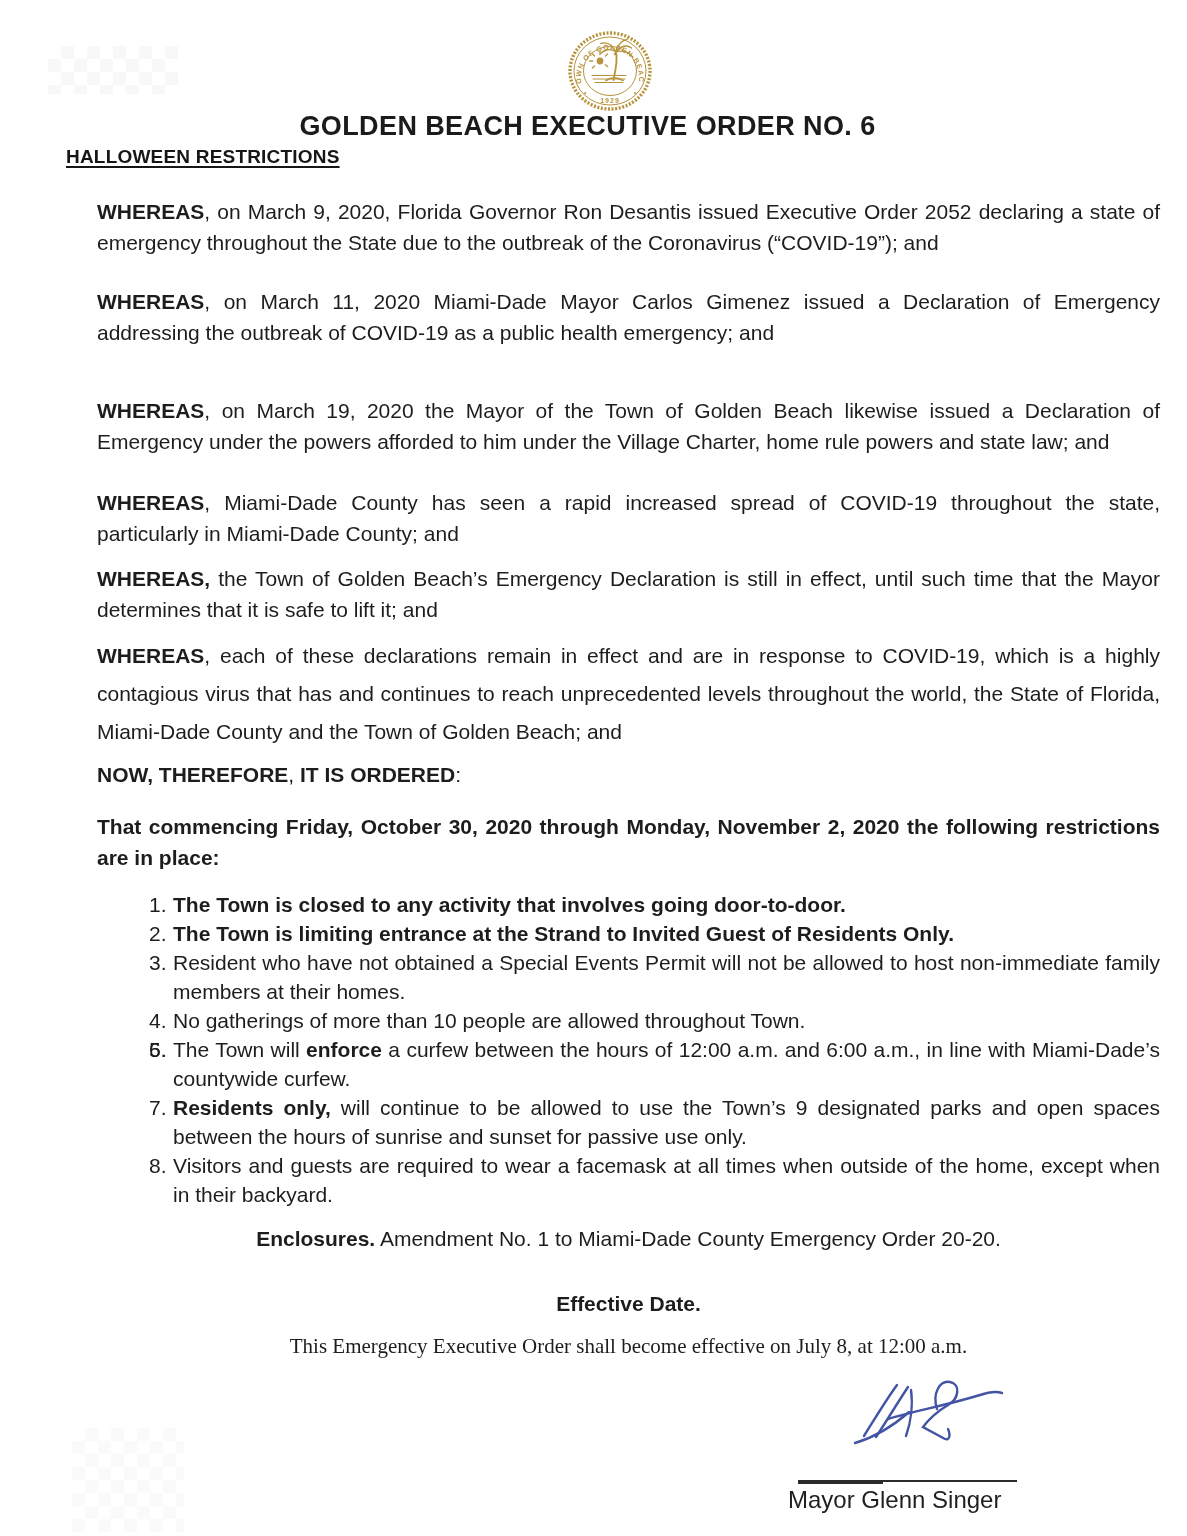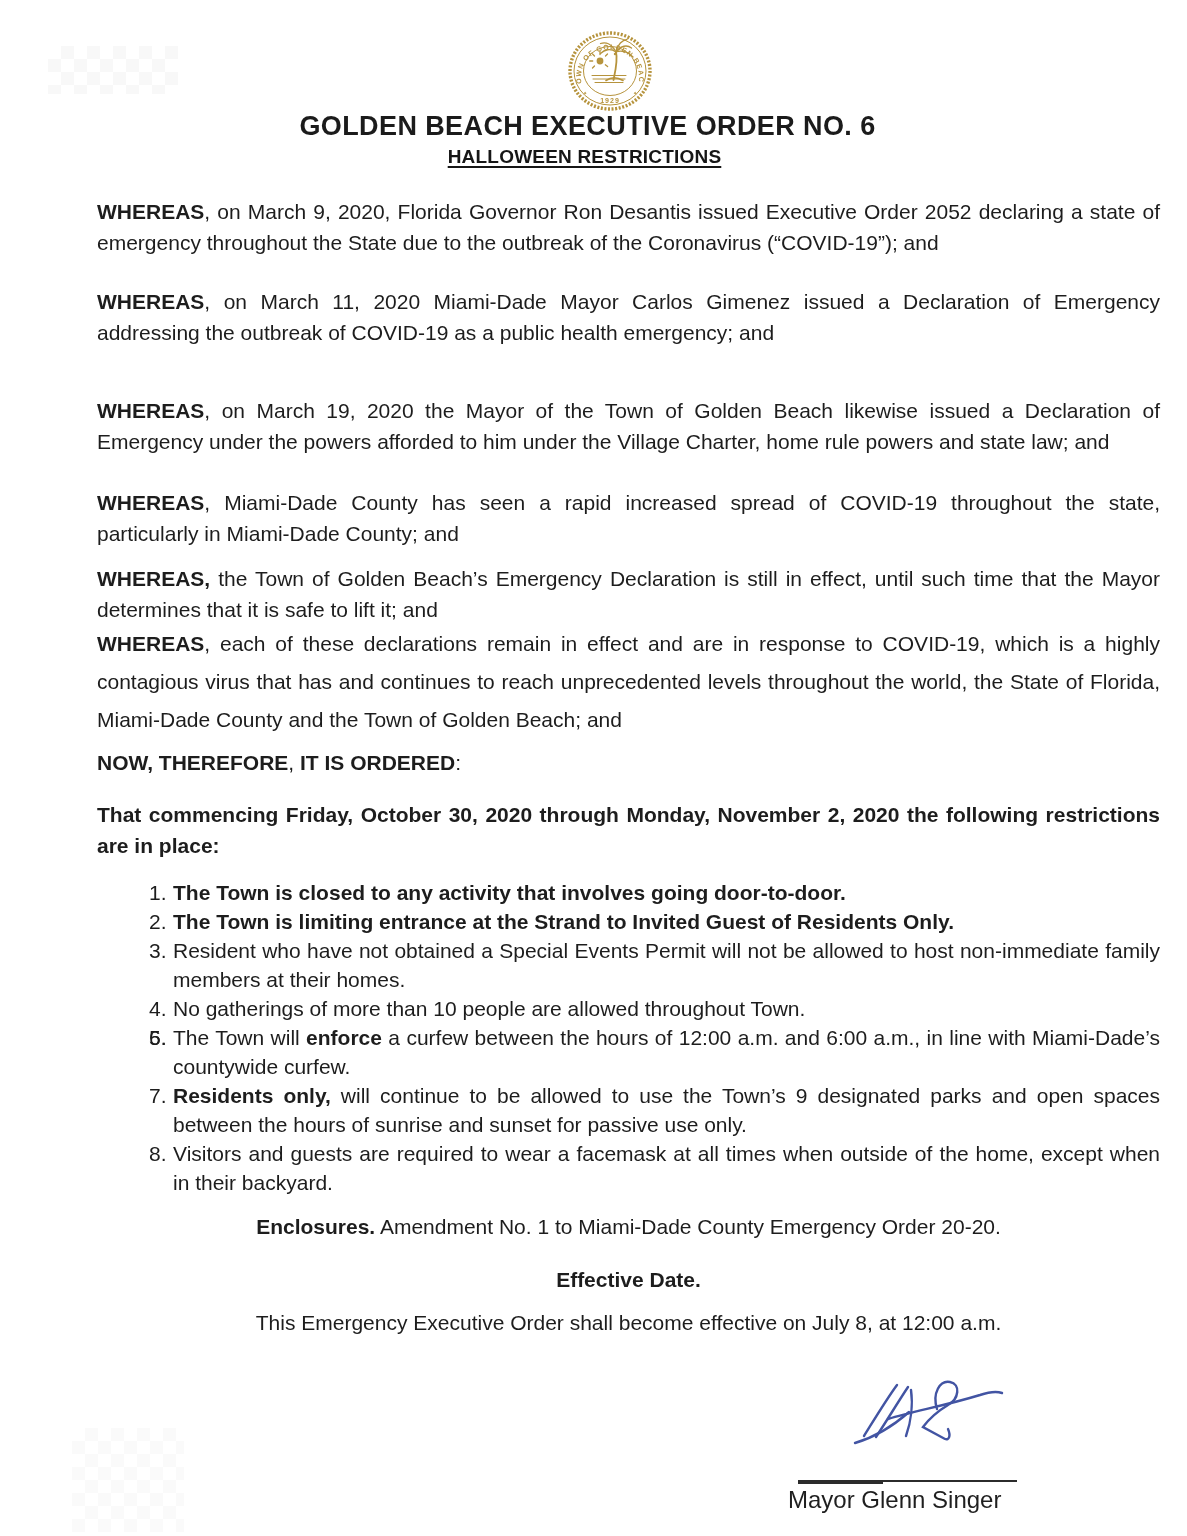--- a/index.html
+++ b/index.html
@@ -28,55 +28,55 @@
   
   .seal{position:absolute;left:568px;top:31px;width:84px;height:80px;color:var(--gold);}
   .doc-title{
     position:absolute;left:0;top:111px;width:970px;box-sizing:border-box;
     padding-left:205px;text-align:center;
     font-size:27px;font-weight:bold;letter-spacing:.4px;color:#1b1b1b;
     white-space:nowrap;
   }
   .doc-subtitle{
     position:absolute;left:0;top:146px;width:1103px;box-sizing:border-box;
-    padding-left:66px;text-align:center;
+    padding-left:66px;
     font-size:19px;font-weight:bold;letter-spacing:.2px;color:#161616;
     text-decoration:underline;text-decoration-thickness:2px;text-underline-offset:3px;
     white-space:nowrap;
   }
 
   
   .body-text{position:absolute;left:97px;top:196px;width:1063px;}
   .para{margin:0;font-size:21px;line-height:31px;text-align:justify;}
   [data-render="paragraphs"] .para:nth-of-type(1){margin-bottom:28px;}
   [data-render="paragraphs"] .para:nth-of-type(2){margin-bottom:47px;}
   [data-render="paragraphs"] .para:nth-of-type(3){margin-bottom:30px;}
   [data-render="paragraphs"] .para:nth-of-type(4){margin-bottom:14px;}
-  [data-render="paragraphs"] .para:nth-of-type(5){}
+  [data-render="paragraphs"] .para:nth-of-type(5){margin-bottom:12px;}
   [data-render="paragraphs"] .para:nth-of-type(6){line-height:38px;margin-bottom:8px;}
   [data-render="paragraphs"] .para:nth-of-type(7){margin-bottom:21px;text-align:left;}
   [data-render="paragraphs"] .para:nth-of-type(8){margin-bottom:17px;}
 
   ol.order-list{list-style:none;margin:0;padding:0;}
   ol.order-list li{
     position:relative;
     padding-left:76px;
     font-size:21px;line-height:29px;
     text-align:left;
   }
   ol.order-list li.just{text-align:justify;}
   ol.order-list li .num{
     position:absolute;left:52px;top:0;
     font-weight:normal;
   }
 
   [data-render="closing"] .para{text-align:center;}
   [data-render="closing"] .para:nth-of-type(1){margin-top:14px;}
-  [data-render="closing"] .para:nth-of-type(2){margin-top:22px;}
-  [data-render="closing"] .para:nth-of-type(3){margin-top:12px;}
+  [data-render="closing"] .para:nth-of-type(2){margin-top:34px;}
+  [data-render="closing"] .para:nth-of-type(3){margin-top:12px;font-family:Liberation Serif, serif;}
 
   
   .signature-svg{position:absolute;left:852px;top:1374px;width:160px;height:74px;color:var(--ink);}
   .sig-line{position:absolute;left:798px;top:1480px;width:219px;height:2px;background:#2b2b2b;}
   .sig-line-step{position:absolute;left:798px;top:1482px;width:85px;height:2px;background:#2b2b2b;}
   .sig-name{
     position:absolute;left:788px;top:1486px;width:240px;
     font-size:24px;color:#1f1f1f;
     white-space:nowrap;
   }

